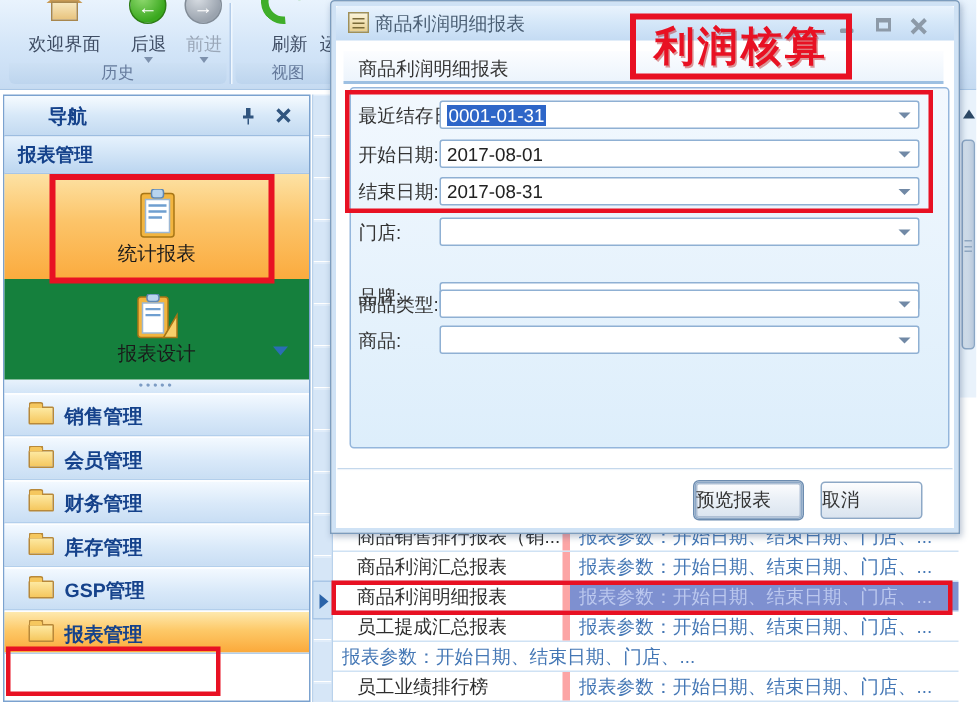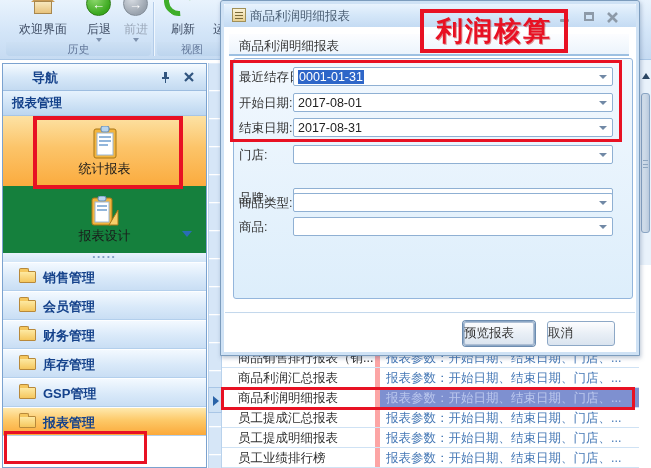--- a/index.html
+++ b/index.html
@@ -152,21 +152,21 @@
       <span class="ico-circ ico-back" style="left:8px;">←</span>
       <span class="lbl">后退</span>
       <span class="caret"></span>
     </div>
     <div class="rbtn" style="left:116px;width:40px;">
       <span class="ico-circ ico-fwd" style="left:7px;">→</span>
       <span class="lbl dis">前进</span>
       <span class="caret"></span>
     </div>
     <div class="rsep"></div>
-    <div class="rbtn" style="left:160px;width:46px;">
+    <div class="rbtn" style="left:170px;width:46px;">
       <span class="ico-refresh"></span>
       <span class="lbl">刷新</span>
     </div>
     <div class="rbtn" style="left:204px;width:30px;">
       <span class="lbl">运</span>
     </div>
     <div class="rgroup-cap" style="left:6px;width:145px;">历史</div>
     <div class="rgroup-cap" style="left:157px;width:70px;">视图</div>
   </div>
 
@@ -193,21 +193,20 @@
     </div>
     <div class="grid-row row-sel">
       <div class="cell-name">商品利润明细报表</div>
       <div class="cell-par">报表参数：开始日期、结束日期、门店、...</div>
     </div>
     <div class="grid-row">
       <div class="cell-name">员工提成汇总报表</div>
       <div class="cell-par">报表参数：开始日期、结束日期、门店、...</div>
     </div>
     <div class="grid-row">
-      <div class="cell-name">员工提成明细报表</div>
       <div class="cell-par">报表参数：开始日期、结束日期、门店、...</div>
     </div>
     <div class="grid-row">
       <div class="cell-name">员工业绩排行榜</div>
       <div class="cell-par">报表参数：开始日期、结束日期、门店、...</div>
     </div>
   </div>
 
   <div class="sidebar">
     <div class="nav-title">

